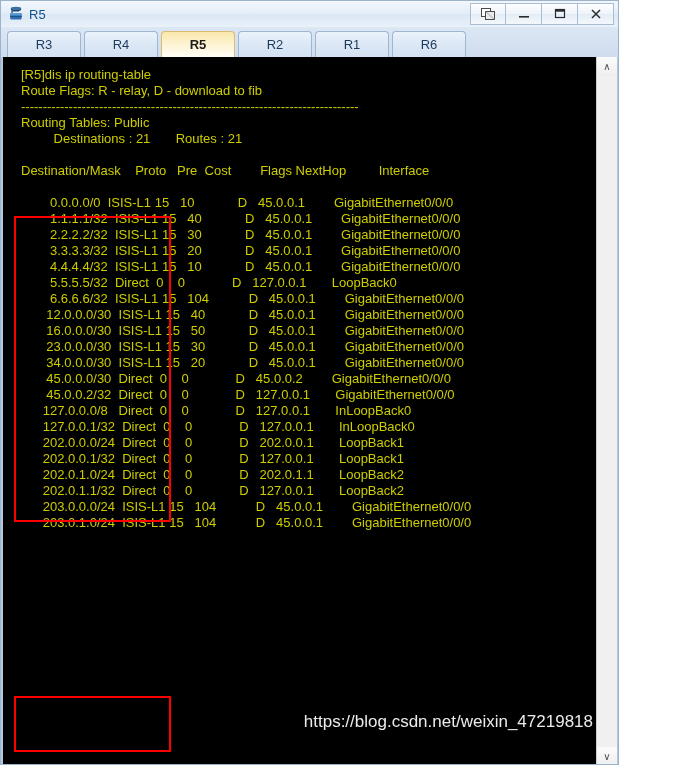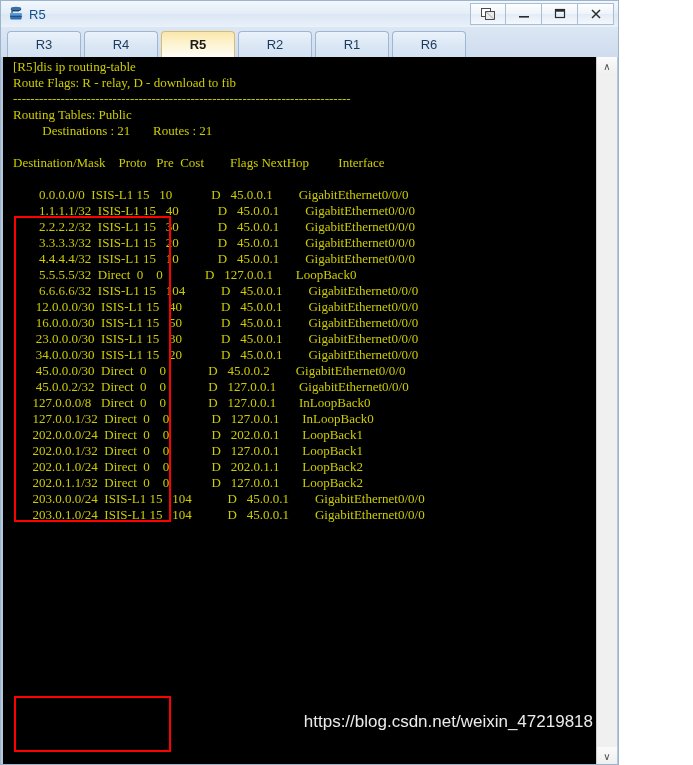--- a/index.html
+++ b/index.html
@@ -116,27 +116,27 @@
     position: absolute;
     left: 0; top: 0;
     right: 21px;
     bottom: 0;
     background: #000000;
     overflow: hidden;
     padding: 2px 0 0 10px;
     box-sizing: border-box;
   }
   #console-text {
-    font-family: Liberation Serif, serif;
+    font-family: Liberation Sans, sans-serif;
     font-size: 13px;
     line-height: 16px;
     color: #cdcd00;
     white-space: pre-wrap;
     word-break: break-all;
-    margin: 0;
+    margin: 8px;
     letter-spacing: 0px;
   }
 
   
   #vscroll {
     position: absolute;
     top: 0;
     right: 0;
     width: 21px;
     height: 100%;

